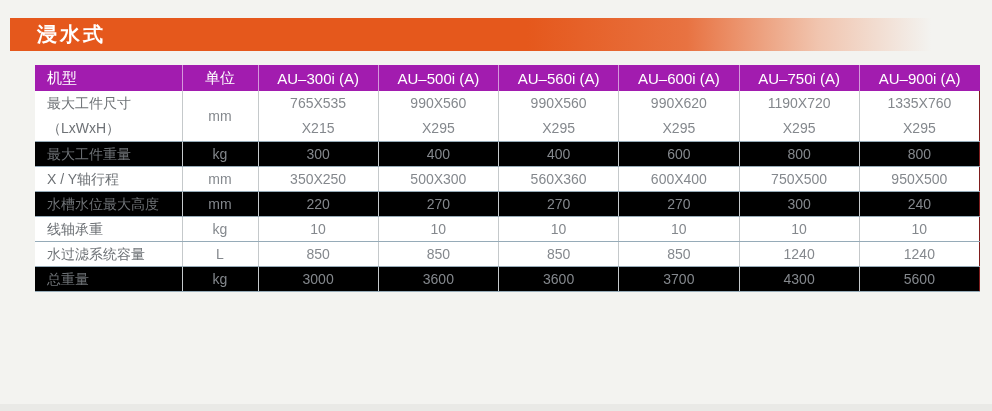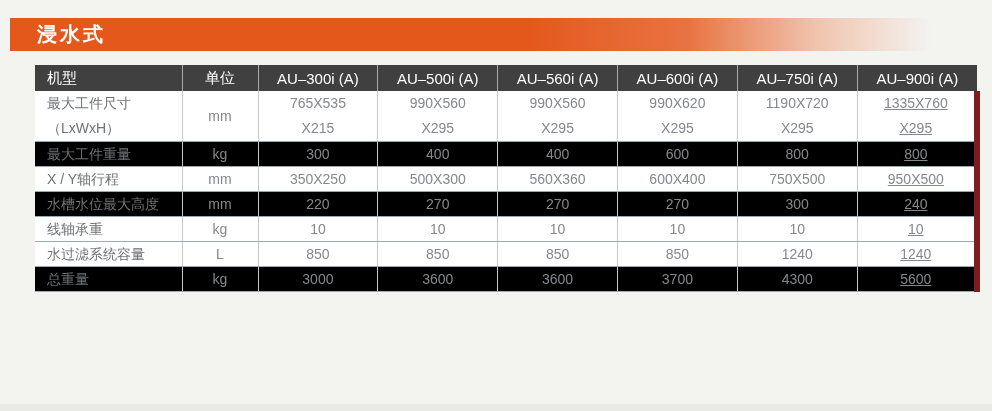--- a/index.html
+++ b/index.html
@@ -30,21 +30,21 @@
     letter-spacing: 3px;
   }
   table.spec-table {
     position: absolute;
     left: 35px; top: 65px;
     width: 945px;
     border-collapse: collapse;
     table-layout: fixed;
   }
   .spec-table th {
-    background: #404040;
+    background: #a21caf;
     color: #ffffff;
     font-weight: normal;
     font-size: 15px;
     height: 26px;
     text-align: center;
     border-left: 1px solid rgba(255,255,255,0.55);
     padding: 0;
   }
   .spec-table th.first {
     text-align: left;
@@ -63,21 +63,21 @@
     border-left: 1px solid #c5c9cb;
     white-space: pre-line;
   }
   .spec-table td.label-cell {
     text-align: left;
     padding-left: 12px;
     color: #6e7276;
     border-left: 1px solid #c5c9cb;
   }
   .spec-table tr td:first-child { border-left: none; }
-  .spec-table tr td:last-child { border-right: 6px solid #7f1d1d; text-decoration: underline; }
+  .spec-table tr td:last-child { border-right: 1px solid #7f1d1d; }
   .spec-table tr.shaded td { background: #000000; }
   .spec-table tr.two-line td { height: 50px; line-height: 25px; }
   .page-bottom-edge {
     position: absolute;
     left: 0; bottom: 0;
     width: 100%; height: 7px;
     background: #e9e9e6;
   }
 </style>
 </head>

